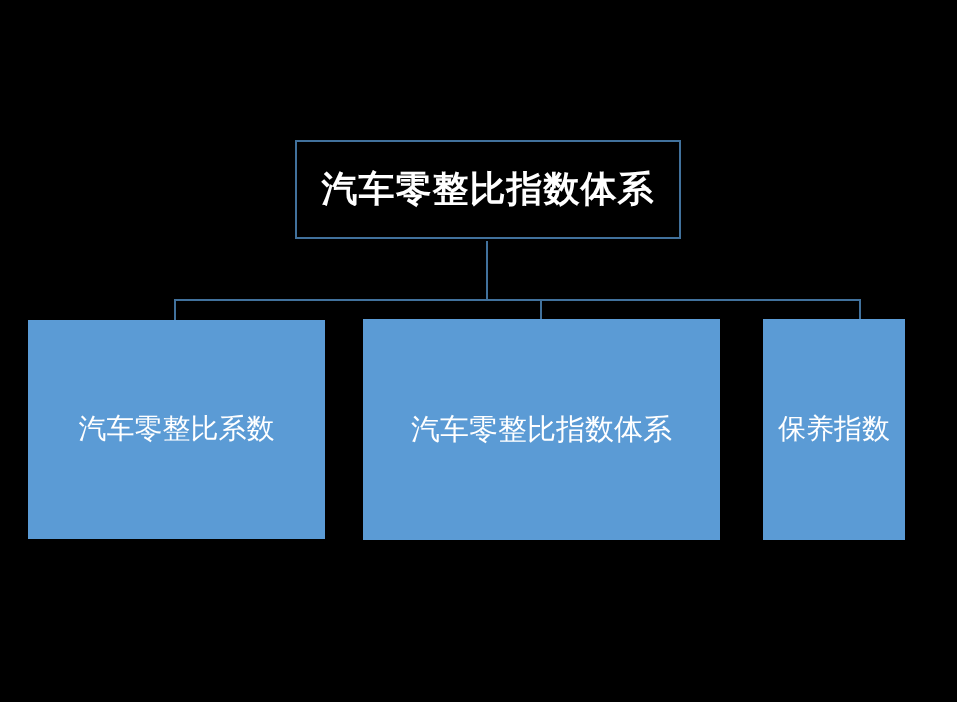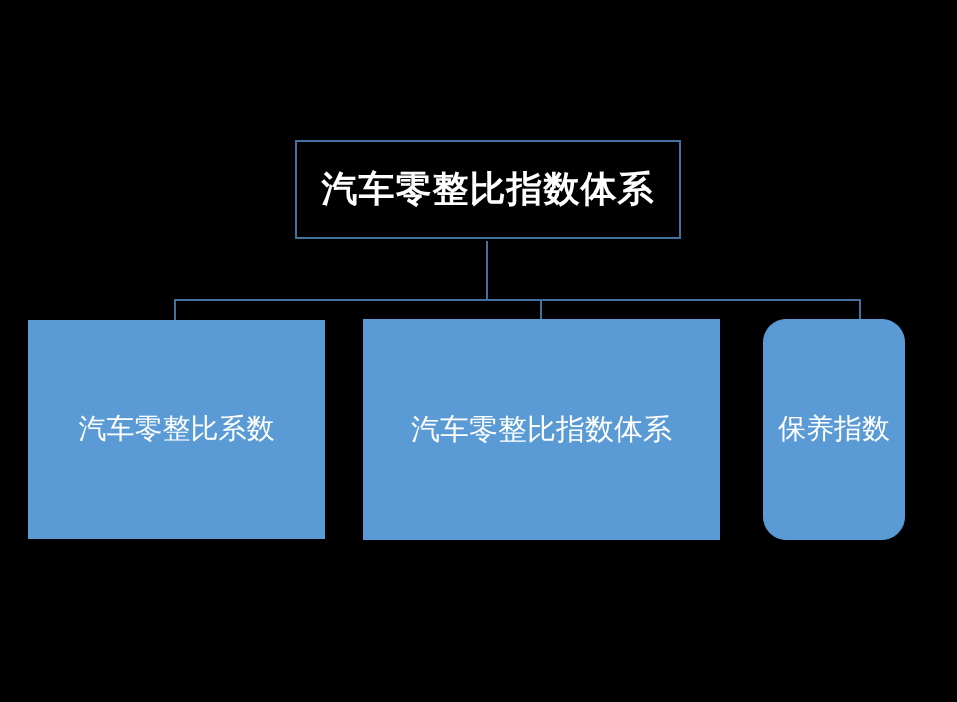--- a/index.html
+++ b/index.html
@@ -47,21 +47,21 @@
     background: var(--box-fill);
     border: 1px solid var(--box-border);
     font-size: 28px;
     font-weight: 400;
     gap: 18px;
     line-height: 1.15;
   }
   .child-node .node-line { white-space: nowrap; }
   .child-left   { left: 28px;  top: 320px; width: 297px; height: 219px; }
   .child-middle { left: 363px; top: 319px; width: 357px; height: 221px; font-size: 29px; }
-  .child-right  { left: 763px; top: 319px; width: 142px; height: 221px; border-radius: 23px; }
+  .child-right  { left: 763px; top: 319px; width: 142px; height: 221px; }
   .connector {
     position: absolute;
     background: var(--connector);
   }
   .conn-root-drop  { left: 486px; top: 241px; width: 2px; height: 59px; }
   .conn-horizontal { left: 174px; top: 299px; width: 687px; height: 2px; }
   .conn-drop-left  { left: 174px; top: 301px; width: 2px; height: 20px; }
   .conn-drop-mid   { left: 540px; top: 301px; width: 2px; height: 19px; }
   .conn-drop-right { left: 859px; top: 301px; width: 2px; height: 19px; }
 </style>

